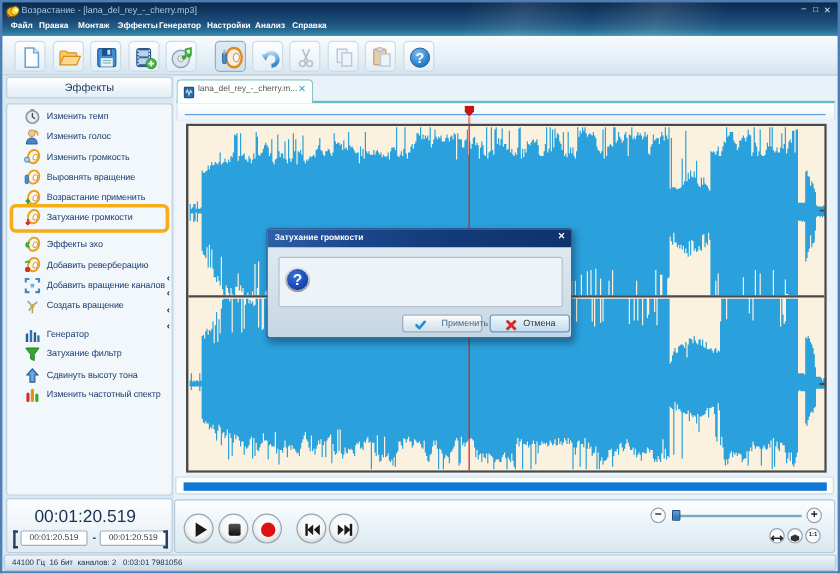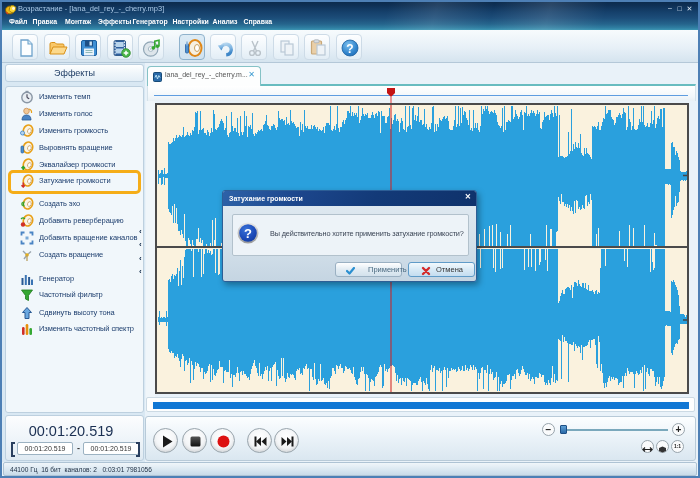--- a/index.html
+++ b/index.html
@@ -249,37 +249,37 @@
         <rect x="1" y="5" width="2.6" height="7" rx="1" fill="#4a90d0" stroke="#2a60a0" stroke-width="0.7"></rect>
       </svg>
       <b>Выровнять вращение</b>
     </div>
     <div class="fxitem" style="top:72px">
       <svg width="14" height="14" viewBox="0 0 14 14">
         <ellipse cx="8" cy="6.5" rx="4.6" ry="5.6" fill="#faf4e4" stroke="#e8a018" stroke-width="1.6" transform="rotate(18 8 6.5)"></ellipse>
         <ellipse cx="9.4" cy="7" rx="1.8" ry="2.4" fill="#fff" stroke="#c8a060" stroke-width="0.8" transform="rotate(18 9.4 7)"></ellipse>
         <path d="M3.2 13 L3.2 8.5 M1.5 10.2 L3.2 8.5 L4.9 10.2" stroke="#2fa32c" stroke-width="1.5" fill="none"></path>
       </svg>
-      <b>Эквалайзер громкости</b>
+      <b>Возрастание применить</b>
     </div>
     <div class="fxitem" style="top:88px">
       <svg width="14" height="14" viewBox="0 0 14 14">
         <ellipse cx="8" cy="6.5" rx="4.6" ry="5.6" fill="#faf4e4" stroke="#e8a018" stroke-width="1.6" transform="rotate(18 8 6.5)"></ellipse>
         <ellipse cx="9.4" cy="7" rx="1.8" ry="2.4" fill="#fff" stroke="#c8a060" stroke-width="0.8" transform="rotate(18 9.4 7)"></ellipse>
         <path d="M3.2 8.5 L3.2 13 M1.5 11.3 L3.2 13 L4.9 11.3" stroke="#d03028" stroke-width="1.5" fill="none"></path>
       </svg>
       <b>Затухание громкости</b>
     </div>
     <div class="fxitem" style="top:111px">
       <svg width="14" height="14" viewBox="0 0 14 14">
         <ellipse cx="8" cy="6.5" rx="4.6" ry="5.6" fill="#faf4e4" stroke="#e8a018" stroke-width="1.6" transform="rotate(18 8 6.5)"></ellipse>
         <ellipse cx="9.4" cy="7" rx="1.8" ry="2.4" fill="#fff" stroke="#c8a060" stroke-width="0.8" transform="rotate(18 9.4 7)"></ellipse>
         <path d="M2.5 5 Q1 7 2.5 9 M4.3 4.5 Q2.5 7 4.3 9.5" stroke="#2fa32c" stroke-width="1.2" fill="none"></path>
       </svg>
-      <b>Создать эхо</b>
+      <b>Эффекты эхо</b>
     </div>
     <div class="fxitem" style="top:128px">
       <svg width="14" height="14" viewBox="0 0 14 14">
         <ellipse cx="8" cy="6.5" rx="4.6" ry="5.6" fill="#faf4e4" stroke="#e8a018" stroke-width="1.6" transform="rotate(18 8 6.5)"></ellipse>
         <ellipse cx="9.4" cy="7" rx="1.8" ry="2.4" fill="#fff" stroke="#c8a060" stroke-width="0.8" transform="rotate(18 9.4 7)"></ellipse>
         <circle cx="3" cy="10.5" r="2.2" fill="#d03028"></circle>
         <path d="M1 5 Q3 3 5 5" stroke="#2fa32c" stroke-width="1.2" fill="none"></path>
       </svg>
       <b>Добавить реверберацию</b>
     </div>
@@ -304,21 +304,21 @@
         <rect x="4.8" y="3" width="2" height="10" fill="#3a74b4"></rect>
         <rect x="8.1" y="5" width="2" height="8" fill="#2a5a94"></rect>
         <rect x="11" y="7.5" width="2" height="5.5" fill="#3a74b4"></rect>
       </svg>
       <b>Генератор</b>
     </div>
     <div class="fxitem" style="top:202px">
       <svg width="14" height="14" viewBox="0 0 14 14">
         <path d="M1.5 2 L12.5 2 L8.5 7.5 L8.5 12.5 L5.5 11 L5.5 7.5 Z" fill="#35a832" stroke="#1e7a1c" stroke-width="0.8"></path>
       </svg>
-      <b>Частотный фильтр</b>
+      <b>Затухание фильтр</b>
     </div>
     <div class="fxitem" style="top:220px">
       <svg width="14" height="14" viewBox="0 0 14 14">
         <path d="M7 1.5 L11.5 6.5 L9 6.5 L9 12.5 L5 12.5 L5 6.5 L2.5 6.5 Z" fill="#6aa8e0" stroke="#2a5a94" stroke-width="1"></path>
       </svg>
       <b>Сдвинуть высоту тона</b>
     </div>
     <div class="fxitem" style="top:236px">
       <svg width="14" height="14" viewBox="0 0 14 14">
         <rect x="2" y="5" width="2.6" height="8" rx="1.3" fill="#d03028"></rect>
@@ -423,21 +423,20 @@
         </radialGradient>
         <linearGradient id="rg" x1="0" y1="0" x2="0" y2="1">
           <stop offset="0" stop-color="#e8e8e8"></stop>
           <stop offset="1" stop-color="#9a9a9a"></stop>
         </linearGradient>
       </defs>
       <circle cx="11" cy="11" r="10.5" fill="url(#rg)"></circle>
       <circle cx="11" cy="11" r="8.8" fill="url(#qg)"></circle>
       <text x="11" y="15.5" text-anchor="middle" font-family="Liberation Sans" font-size="13" font-weight="bold" fill="#fff">?</text>
     </svg>
- <div id="dlgtext">Вы действительно хотите применить затухание громкости?</div>
  <div class="dbtn" id="btnapply"><svg style="position:absolute;left:10px;top:4px" width="9" height="8" viewBox="0 0 9 8">
         <path d="M1 4 L3.5 6.5 L8 1" stroke="#2a8fd0" stroke-width="2.2" fill="none" stroke-linecap="round" stroke-linejoin="round"></path>
       </svg><span style="margin-left:32px">Применить</span></div>
  <div class="dbtn" id="btncancel"><svg style="position:absolute;left:12px;top:3px" width="10" height="10" viewBox="0 0 10 10">
         <path d="M2 2 L8 8 M8 2 L2 8" stroke="#d42a2a" stroke-width="2.4" fill="none" stroke-linecap="round"></path>
       </svg><span style="margin-left:16px">Отмена</span></div>
 </div>
 <div class="abs" style="left:0;top:0;width:700px;height:2px;background:#4d7fb5;"></div>
 <div class="abs" style="left:0;top:0;width:2px;height:478px;background:#4d7fb5;"></div>
 <div class="abs" style="left:698px;top:0;width:2px;height:478px;background:#4d7fb5;"></div>

